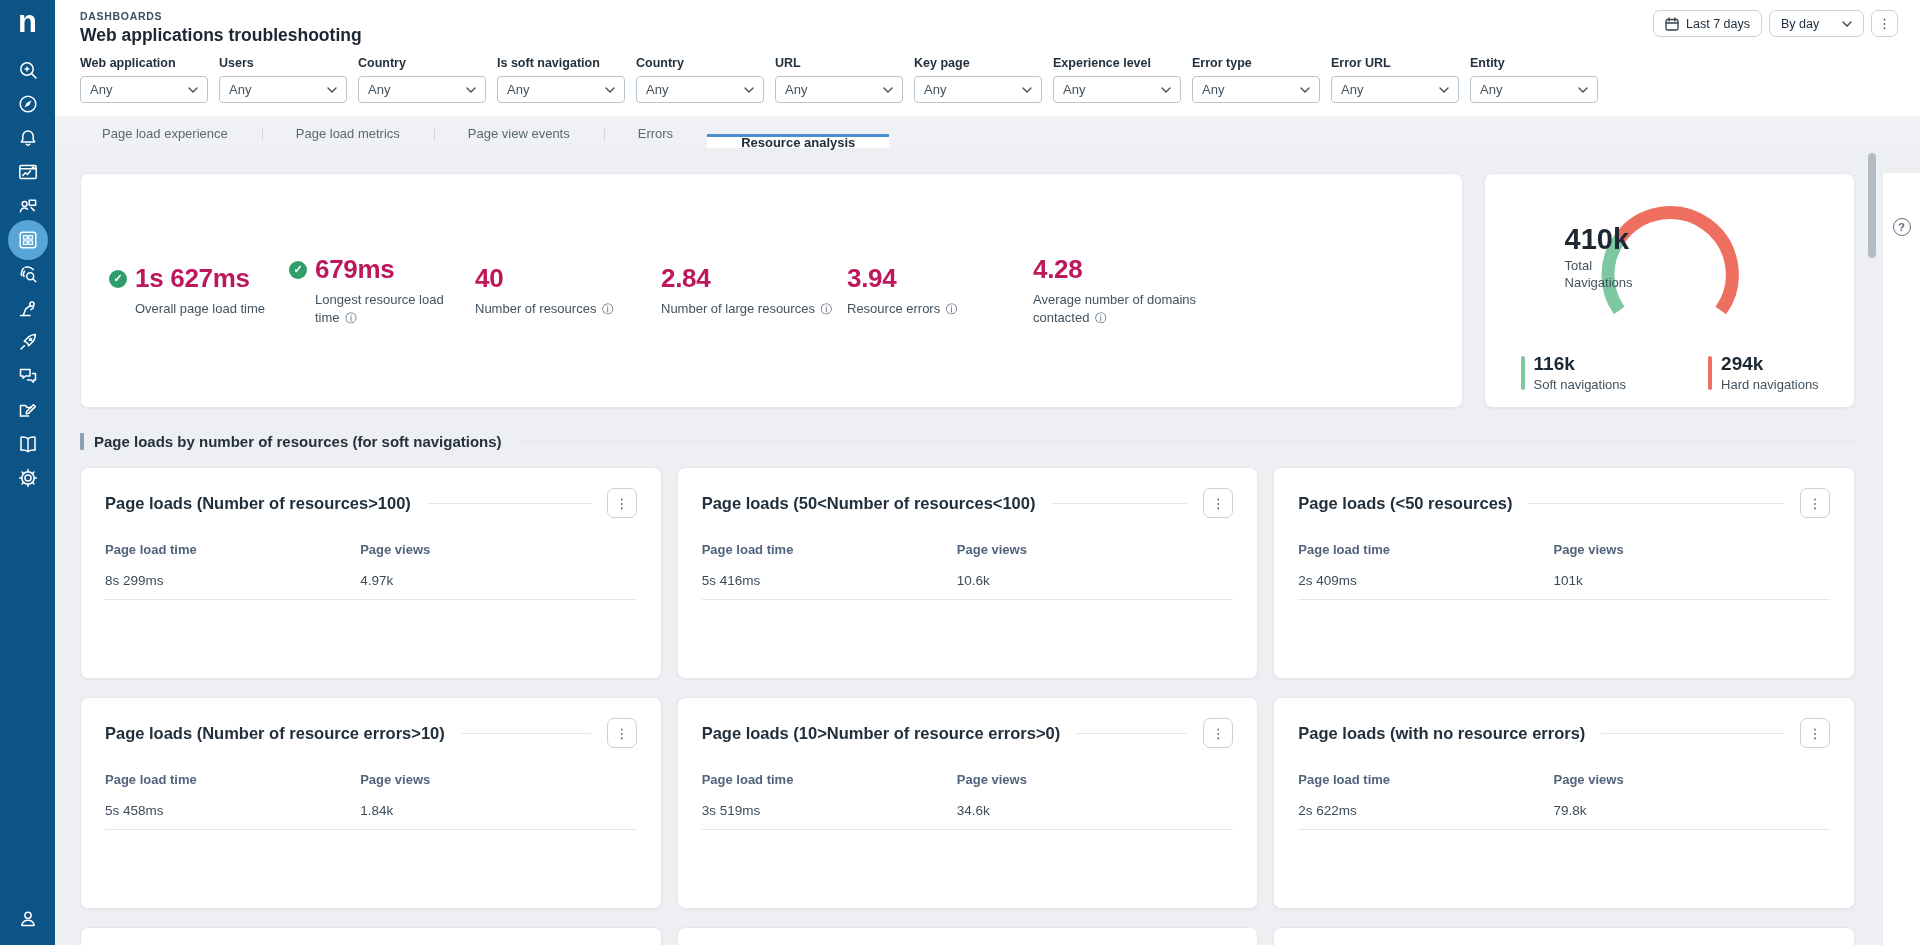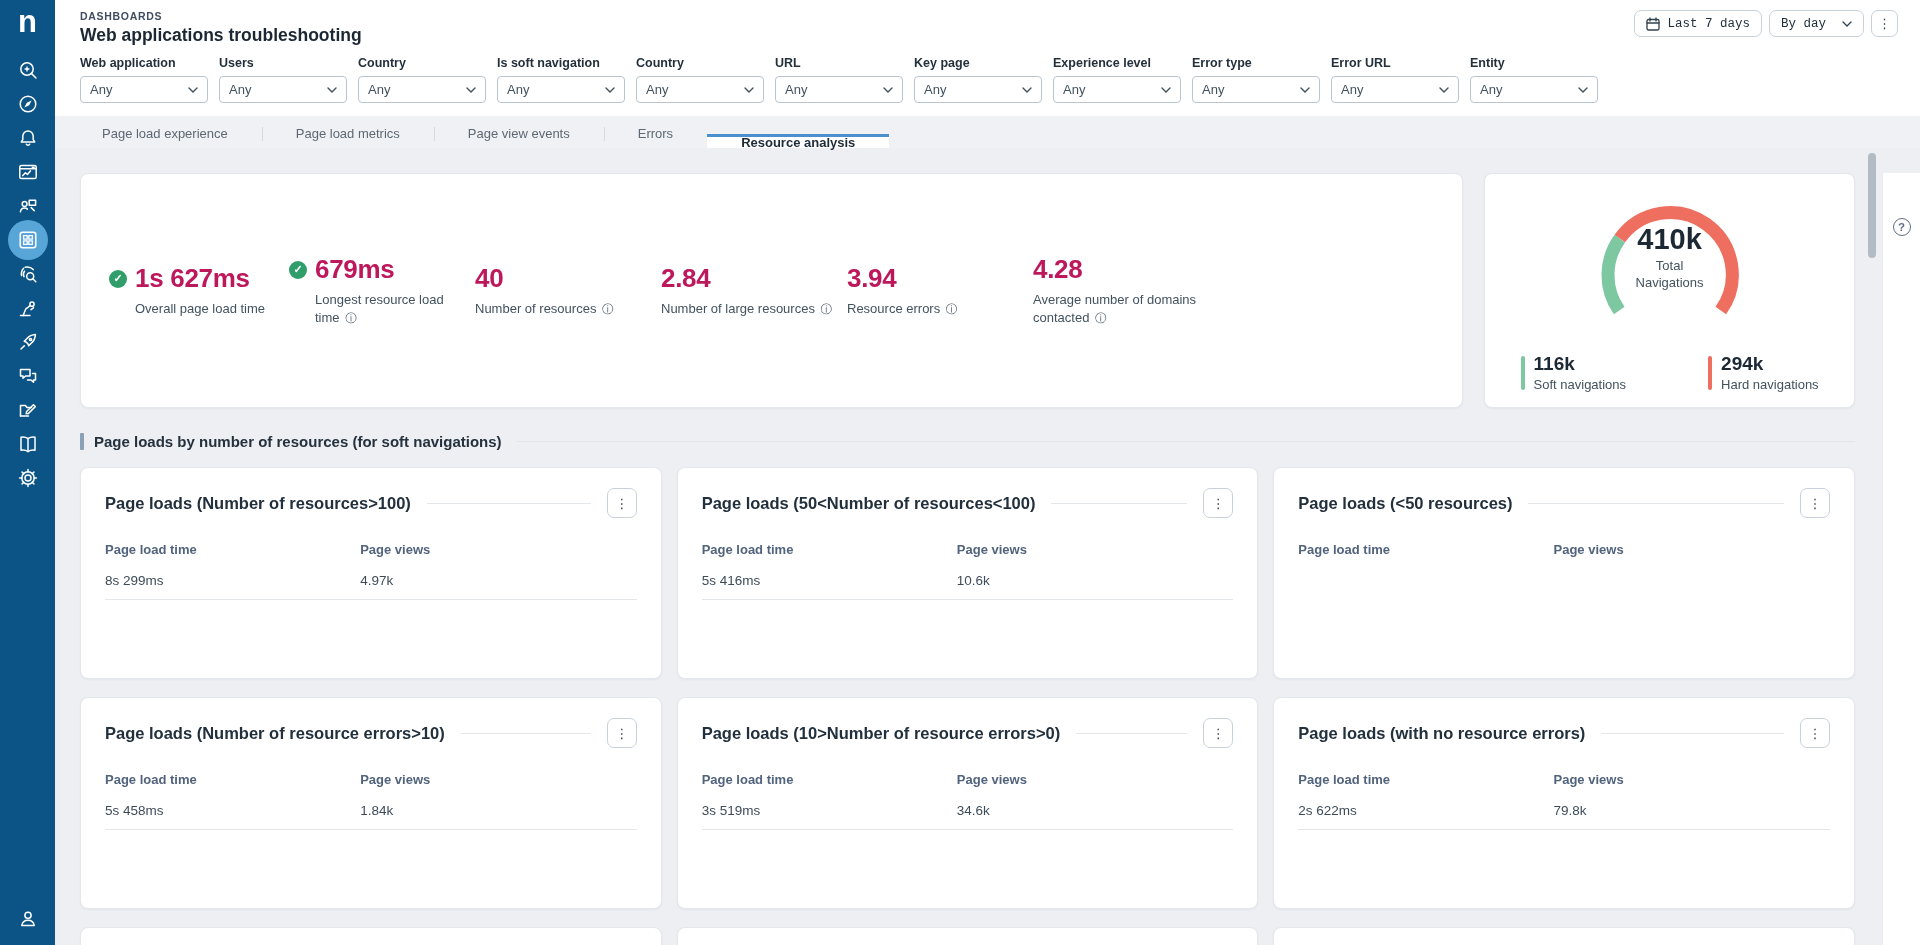--- a/index.html
+++ b/index.html
@@ -22,21 +22,21 @@
   .nav-item.active svg { position:relative; }
   .nav-bottom { margin-top:auto; margin-bottom:10px; }
 
   
   .main { flex:1; display:flex; flex-direction:column; min-width:0; }
   .topbar { background:#fff; padding:10px 22px 13px 25px; }
   .topbar-row1 { display:flex; justify-content:space-between; align-items:flex-start; }
   .breadcrumb { font-size:10.5px; font-weight:700; letter-spacing:.7px; color:#3e4d60; }
   .page-title { font-size:17.5px; font-weight:700; color:#1b2733; margin-top:3px; }
   .topbar-actions { display:flex; gap:7px; align-items:center; }
-  .btn { height:27px; border:1px solid #c8d2da; border-radius:7px; background:#fff; display:flex; align-items:center; gap:7px; padding:0 11px; font-size:12.5px; color:#21303f; cursor:pointer;font-family:Liberation Mono, monospace; }
+  .btn { height:27px; border:1px solid #c8d2da; border-radius:7px; background:#fff; display:flex; align-items:center; gap:7px; padding:0 11px; font-size:12.5px; color:#21303f; cursor:pointer; }
   .btn svg { stroke:#30404e; fill:none; stroke-width:1.3; stroke-linecap:round; }
   .btn.kebab { width:27px; padding:0; justify-content:center; font-size:13px; color:#30404e; }
 
   .filter-row { display:flex; gap:11px; margin-top:10px; }
   .filter { width:128px; }
   .filter-label { font-size:12.5px; font-weight:700; color:#24313d; margin-bottom:6px; white-space:nowrap; }
   .select { height:27px; border:1px solid #b9c5cf; border-radius:4px; background:#fff; display:flex; align-items:center; justify-content:space-between; padding:0 9px; font-size:13px; color:#42525f; cursor:pointer; }
   .select svg, .chev svg { stroke:#42525f; fill:none; stroke-width:1.4; stroke-linecap:round; }
 
   
@@ -64,21 +64,21 @@
   .kpi-top { display:flex; align-items:center; gap:8px; }
   .check { width:18px; height:18px; border-radius:50%; background:#2f9e6a; color:#fff; font-size:11px; font-weight:700; display:flex; align-items:center; justify-content:center; flex-shrink:0; }
   .kpi-value { font-size:26px; font-weight:700; color:#be185d; letter-spacing:-.3px; }
   .kpi-label { font-size:13px; color:#42525f; margin-top:6px; line-height:1.35; max-width:160px; }
   .kpi-label.indent { margin-left:26px; }
   .info { font-size:11.5px; color:#4d5d6d; margin-left:2px; cursor:pointer; }
 
   
   .gauge-card { flex:377 1 0; height:235px; display:flex; flex-direction:column; align-items:center; justify-content:center; }
   .gauge-wrap { position:relative; width:210px; height:140px; }
-  .gauge-center { position:absolute; top:34px; left:0; right:0; text-align:center; }
+  .gauge-center { position:absolute; top:34px; left:0; right:0; }
   .gauge-total { font-size:29px; font-weight:700; color:#1c2833; }
   .gauge-sub { font-size:13px; color:#42525f; line-height:1.3; margin-top:2px; white-space:pre-line; }
   .gauge-legend { display:flex; gap:82px; margin-top:24px; }
   .leg { display:flex; gap:9px; }
   .leg-bar { width:4px; height:34px; border-radius:2px; margin-top:3px; }
   .leg-val { font-size:19px; font-weight:700; color:#1c2833; }
   .leg-label { font-size:13px; color:#42525f; margin-top:2px; white-space:nowrap; }
 
   
   .section-head { display:flex; align-items:center; margin:25px 7px 17px 0;text-align:center; }
@@ -482,20 +482,24 @@
               <div class="widget-line"></div>
               <div class="kebab-sq">
                   <span>⋮</span>
                 </div>
             </div>
             <div class="wtable">
               <div class="wrow head">
                 <span>Page load time</span>
                 <span>Page views</span>
               </div>
+              <div class="wrow vals">
+                <span>2s 409ms</span>
+                <span>101k</span>
+              </div>
             </div>
           </div>
 
           <div class="card widget">
             <div class="widget-head">
               <div class="widget-title">Page loads (Number of resource errors&gt;10)</div>
               <div class="widget-line"></div>
               <div class="kebab-sq">
                   <span>⋮</span>
                 </div>

